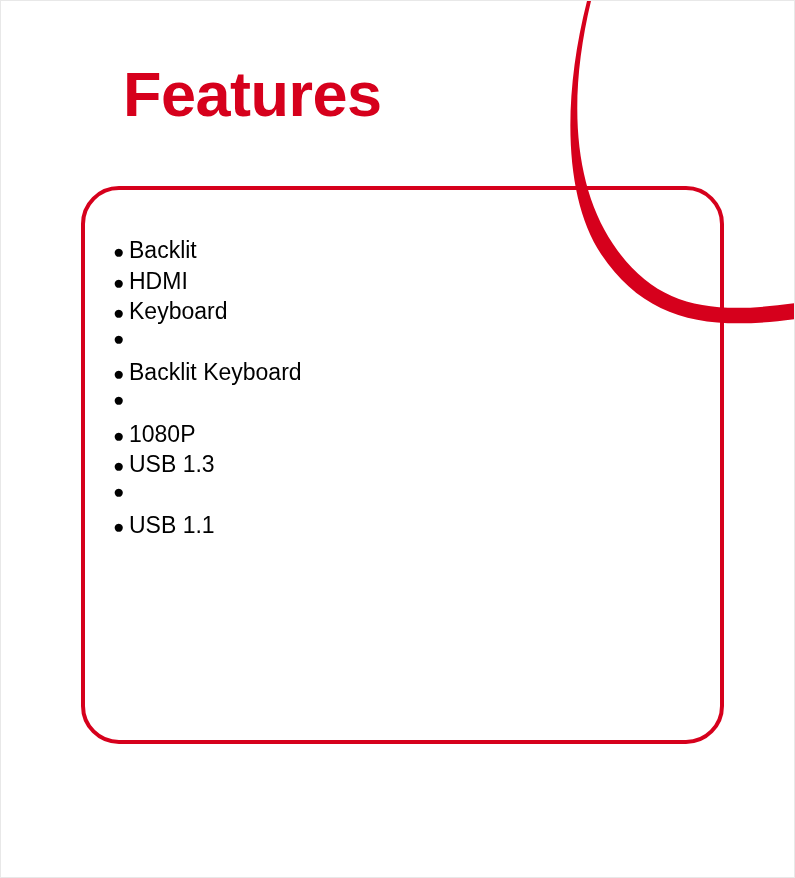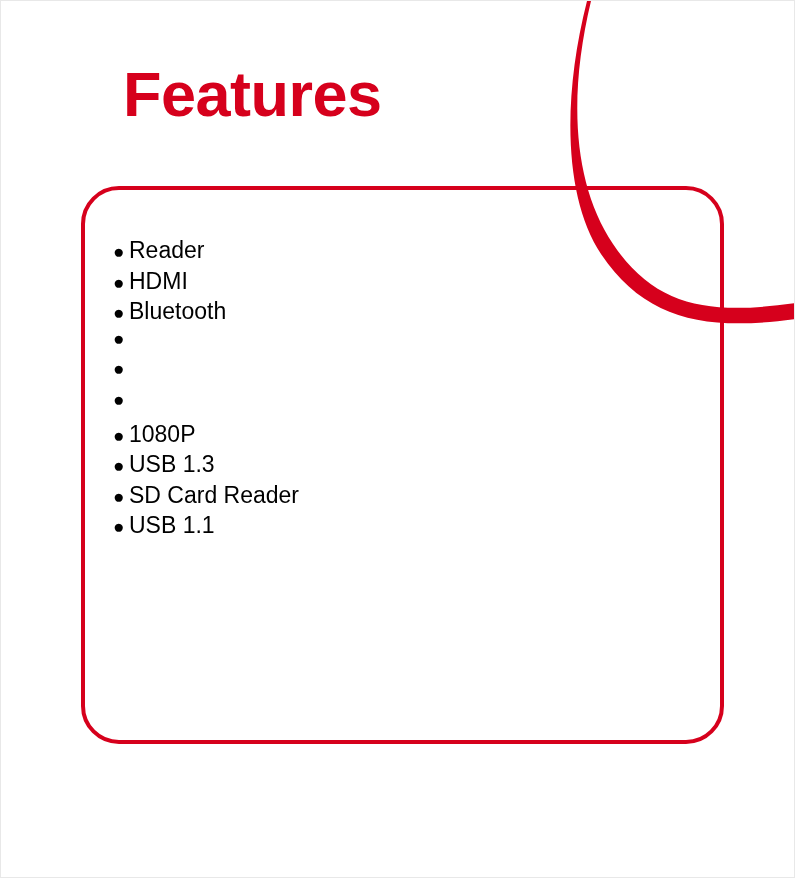--- a/index.html
+++ b/index.html
@@ -94,50 +94,50 @@
              C 655 307 710 314 795 302
              L 795 318
              C 706 330 645 320 600 253
              C 563 197 561 98 586 0
              Z" fill="#D6001C"></path>
   </svg>
 
   <ul class="feature-list">
     <li>
       <span class="bullet-dot">●</span>
-      <span class="feature-label">Reader</span>
+      <span class="feature-label">Backlit</span>
     </li>
     <li>
       <span class="bullet-dot">●</span>
       <span class="feature-label">HDMI</span>
     </li>
     <li>
       <span class="bullet-dot">●</span>
-      <span class="feature-label">Bluetooth</span>
+      <span class="feature-label">Keyboard</span>
     </li>
     <li>
       <span class="bullet-dot">●</span>
     </li>
     <li>
       <span class="bullet-dot">●</span>
+      <span class="feature-label">Backlit Keyboard</span>
     </li>
     <li>
       <span class="bullet-dot">●</span>
     </li>
     <li>
       <span class="bullet-dot">●</span>
       <span class="feature-label">1080P</span>
     </li>
     <li>
       <span class="bullet-dot">●</span>
       <span class="feature-label">USB 1.3</span>
     </li>
     <li>
       <span class="bullet-dot">●</span>
-      <span class="feature-label">SD Card Reader</span>
     </li>
     <li>
       <span class="bullet-dot">●</span>
       <span class="feature-label">USB 1.1</span>
     </li>
   </ul>
 
 </div>
 
 </body></html>

